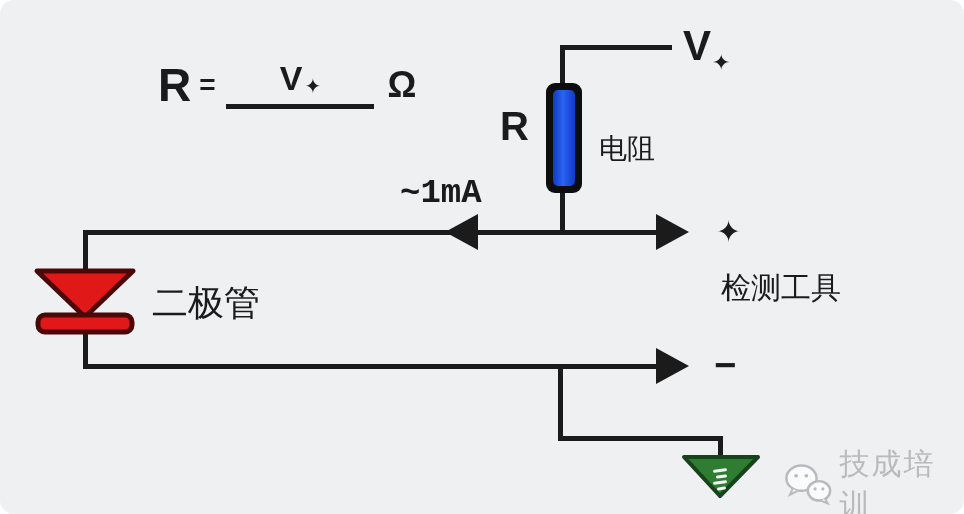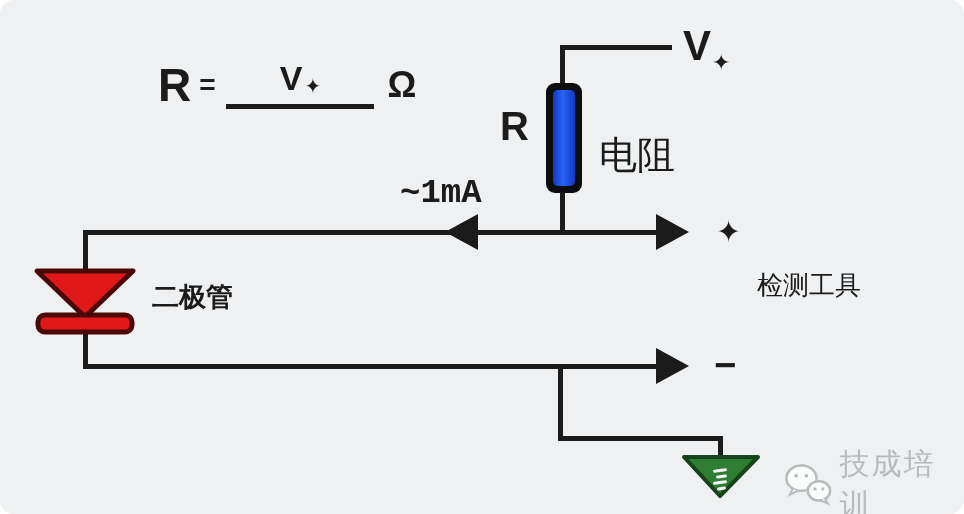--- a/index.html
+++ b/index.html
@@ -37,40 +37,40 @@
   #resistor-body {
     position: absolute; left: 546px; top: 83px; width: 36px; height: 110px;
     background: #0d0d0d; border-radius: 9px;
   }
   #resistor-body .fill {
     position: absolute; left: 7px; top: 7px; right: 7px; bottom: 7px;
     border-radius: 5px;
     background: linear-gradient(to right, #0f3ac4, #2a63f2 45%, #0f3ac4);
   }
   #resistor-ref { left: 500px; top: 104px; font-size: 40px; font-weight: bold; }
-  #resistor-label { left: 599px; top: 130px; font-size: 38px; }
+  #resistor-label { left: 599px; top: 130px; font-size: 28px; }
 
   
   .arrow-right {
     position: absolute; width: 0; height: 0;
     border-top: 18px solid transparent; border-bottom: 18px solid transparent;
     border-left: 33px solid #1b1b1b;
   }
   .arrow-left {
     position: absolute; width: 0; height: 0;
     border-top: 18px solid transparent; border-bottom: 18px solid transparent;
     border-right: 33px solid #1b1b1b;
   }
 
   
   #current-label { left: 400px; top: 174px; font-size: 34px; font-weight: bold; font-family: Liberation Mono, monospace; }
   #tester-plus  { left: 716px; top: 214px; font-size: 30px; font-weight: bold; }
   #tester-minus { left: 714px; top: 344px; font-size: 38px; font-weight: bold; }
-  #tester-label { left: 721px; top: 268px; font-size: 26px; margin-left: 36px; }
-  #diode-label  { left: 152px; top: 279px; font-size: 27px; font-weight: bold; }
+  #tester-label { left: 721px; top: 268px; font-size: 30px; }
+  #diode-label  { left: 152px; top: 279px; font-size: 36px; }
 
   
   .sym { position: absolute; }
 
   
   #probe-scribble { position: absolute; left: 713px; top: 466px; width: 20px; }
   #probe-scribble i {
     display: block; width: 14px; height: 3px; background: #f2f3f4;
     border-radius: 2px; margin: 3px 0; transform: rotate(-8deg);
   }

